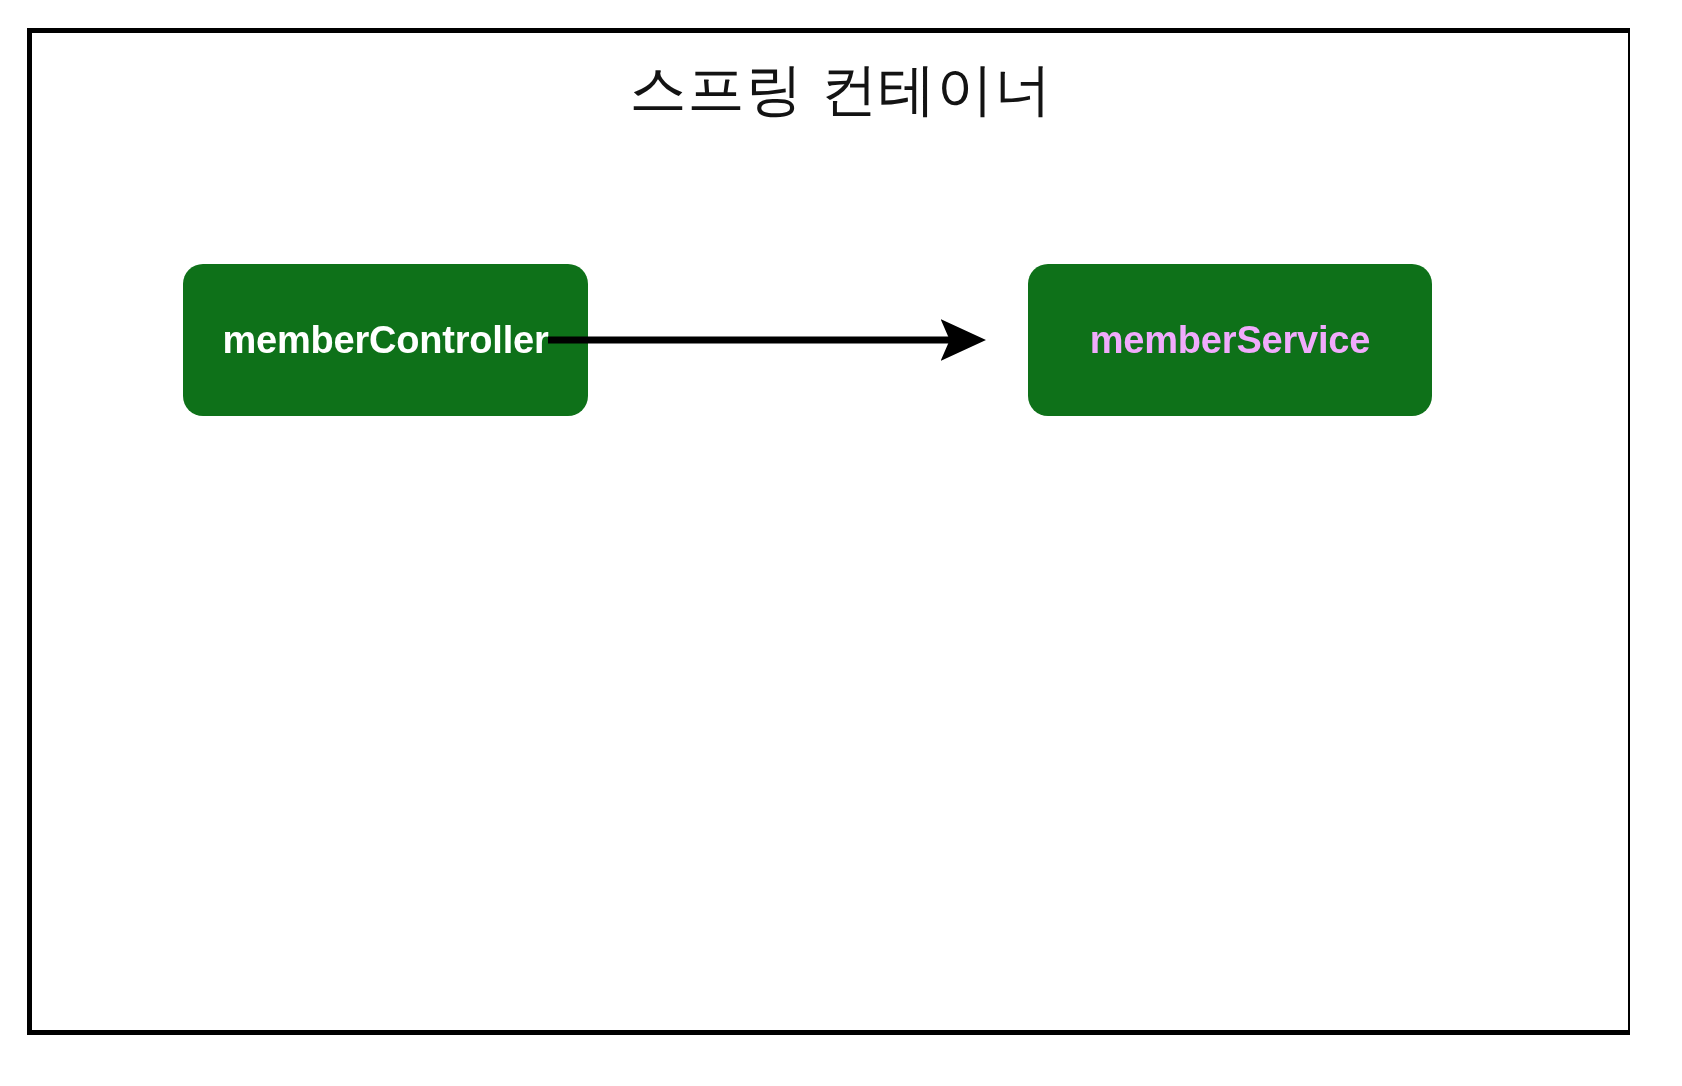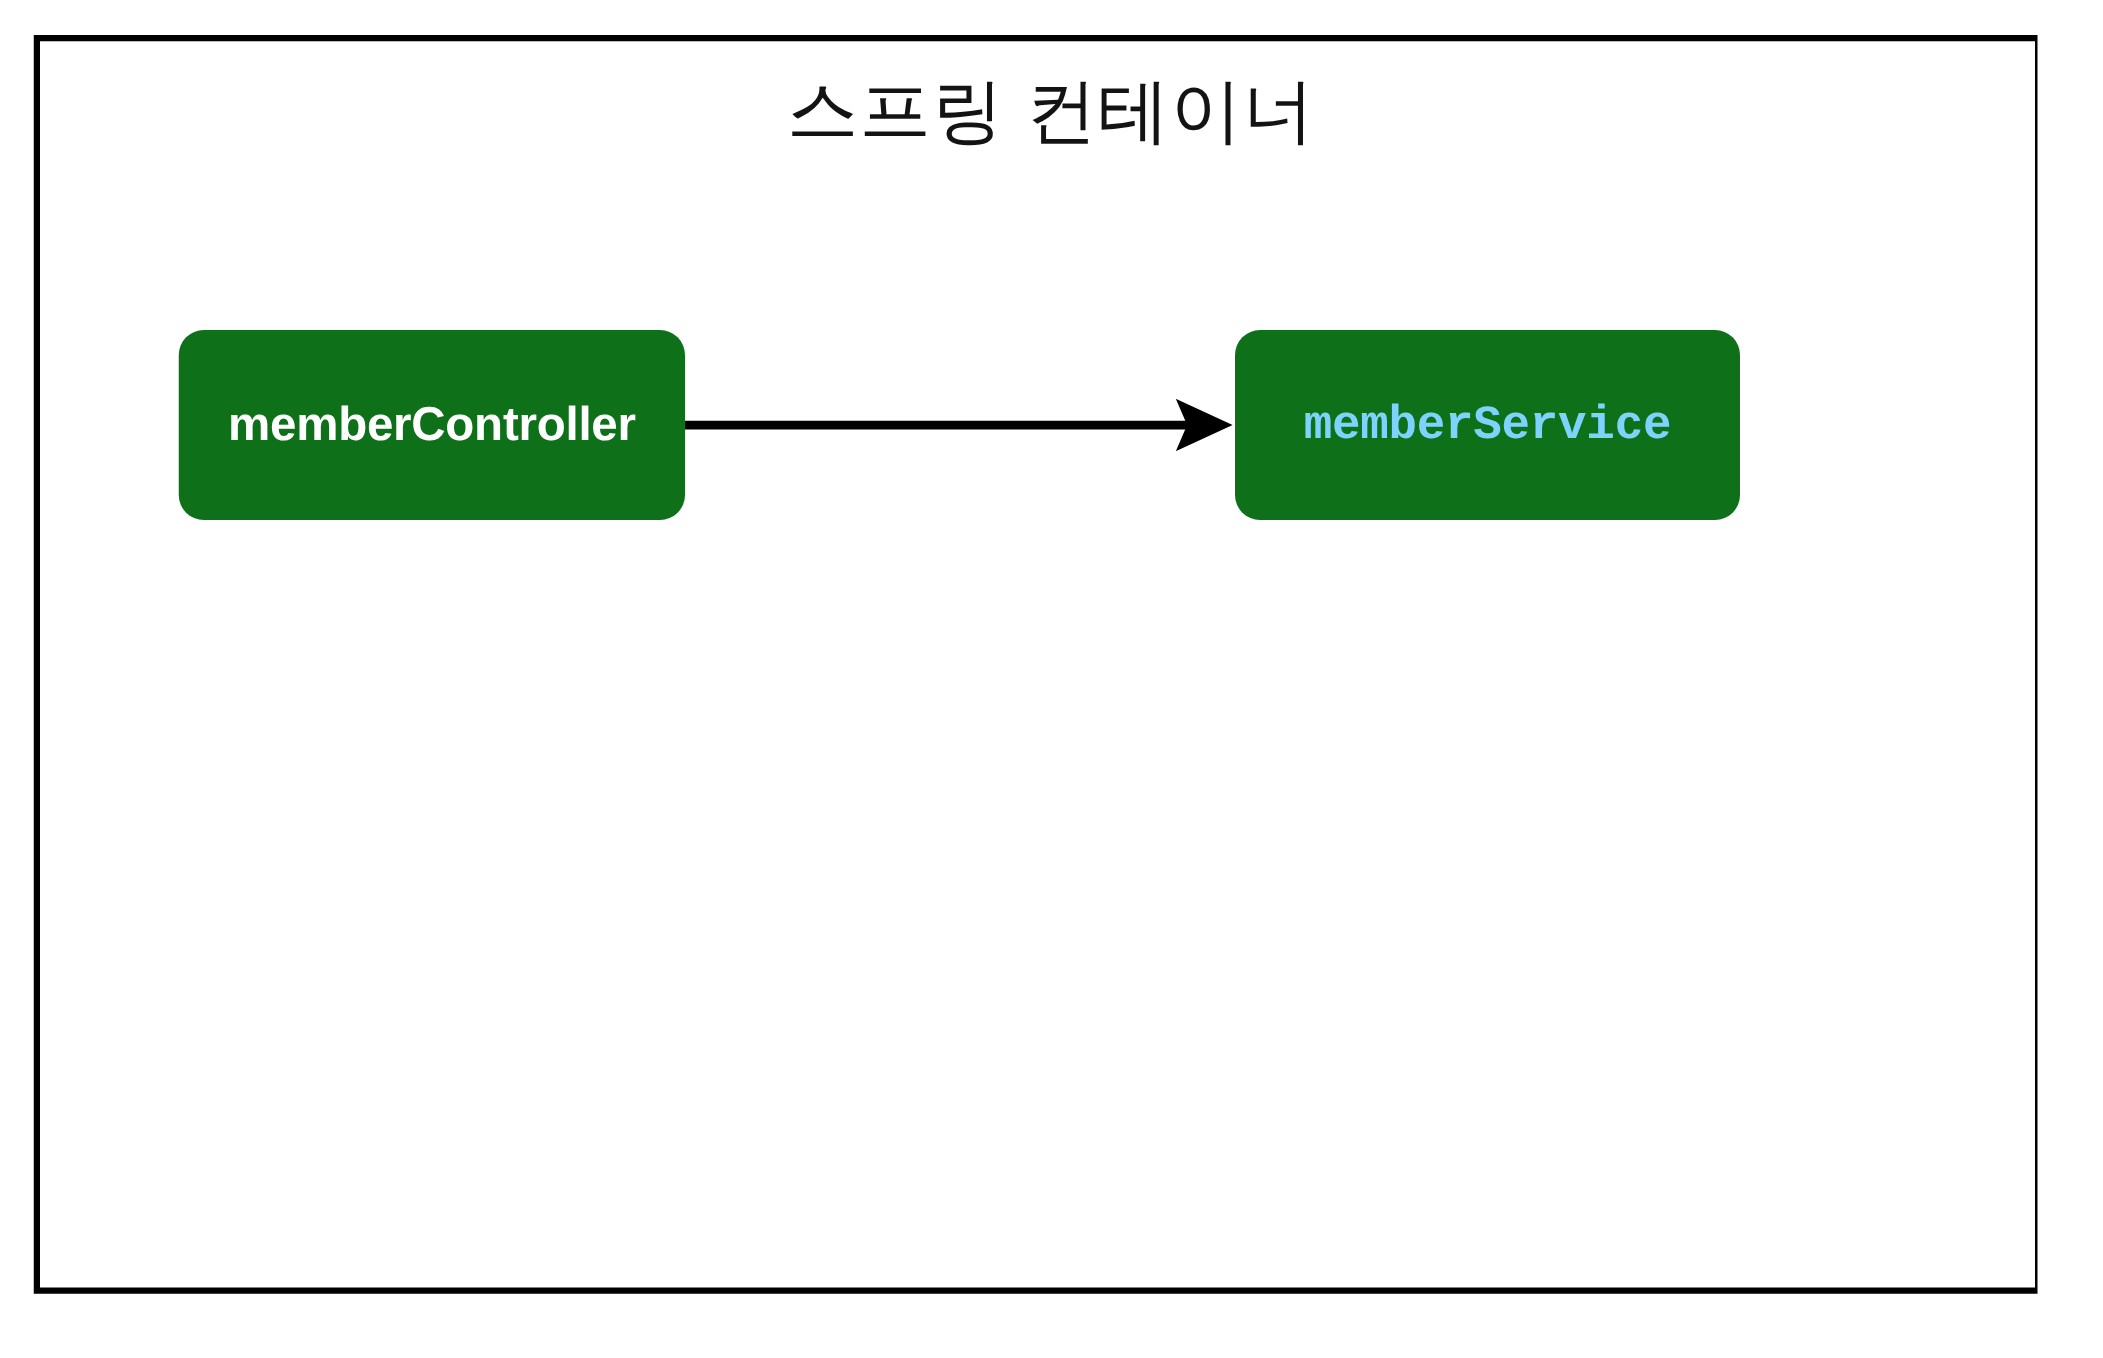--- a/index.html
+++ b/index.html
@@ -44,20 +44,21 @@
     white-space: nowrap;
   }
   
   .bean-box {
     position: absolute;
     border-radius: 20px;
     display: flex;
     align-items: center;
     justify-content: center;
     box-sizing: border-box;
+    margin-left: 40px;
   }
   .bean-label {
     font-size: 38px;
     font-weight: bold;
     color: #ffffff;
     white-space: nowrap;
     letter-spacing: -0.2px;
   }
   #bean-member-controller {
     left: 143px;
@@ -88,21 +89,21 @@
 
   <div class="container-frame" style="border-color: rgb(0, 0, 0);"></div>
 
   <div class="container-title">스프링 컨테이너</div>
 
   <div class="bean-box" id="bean-member-controller" style="background: rgb(14, 113, 25); left: 143px; top: 264px; width: 405px; height: 152px;">
     <span class="bean-label" style="color: rgb(255, 255, 255);">memberController</span>
   </div>
 
   <div class="bean-box" id="bean-member-service" style="background: rgb(14, 113, 25); left: 988px; top: 264px; width: 404px; height: 152px;">
-    <span class="bean-label" style="color: #7dd3fc; font-family: Liberation Mono, monospace;">memberService</span>
+    <span class="bean-label" style="color: #f0abfc;">memberService</span>
   </div>
 
   <svg class="arrow-layer" viewBox="0 0 1682 1086">
     <defs>
       <marker id="arrowhead" markerWidth="6.5" markerHeight="6" refX="5.2" refY="3" orient="auto" markerUnits="strokeWidth">
         <path d="M 0 0 L 6.5 3 L 0 6 L 1.3 3 z" fill="#000000"></path>
       </marker>
     </defs>
     <line x1="548" y1="340" x2="977" y2="340" stroke="#000000" stroke-width="7" marker-end="url(#arrowhead)"></line>
   </svg>

